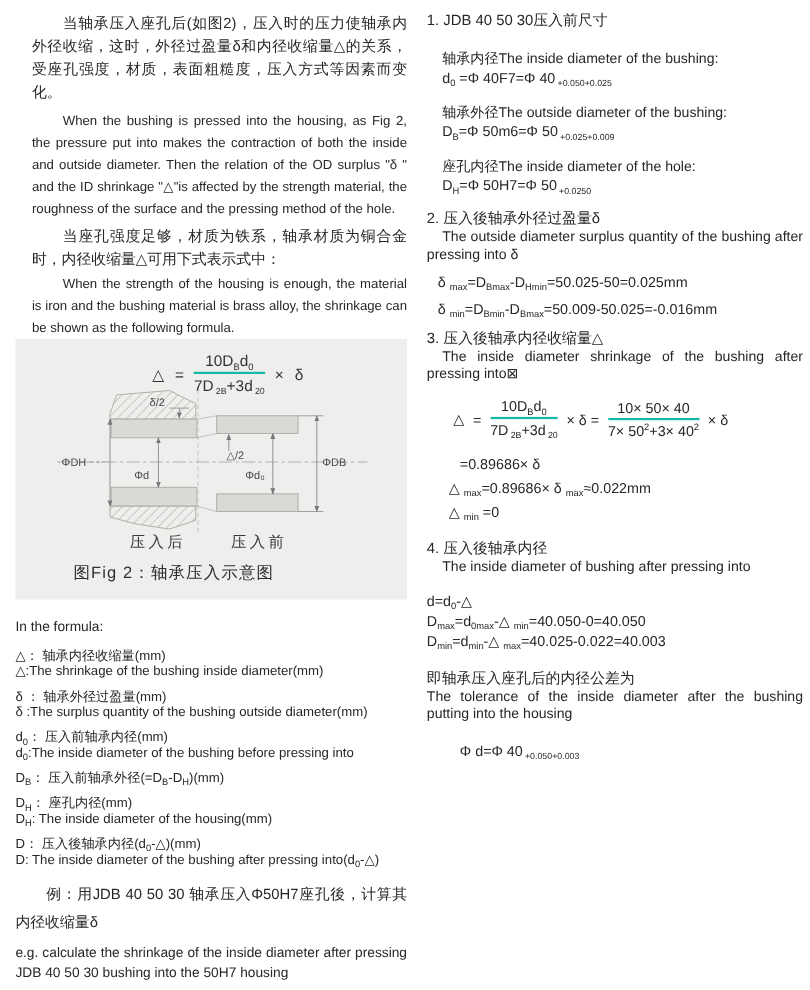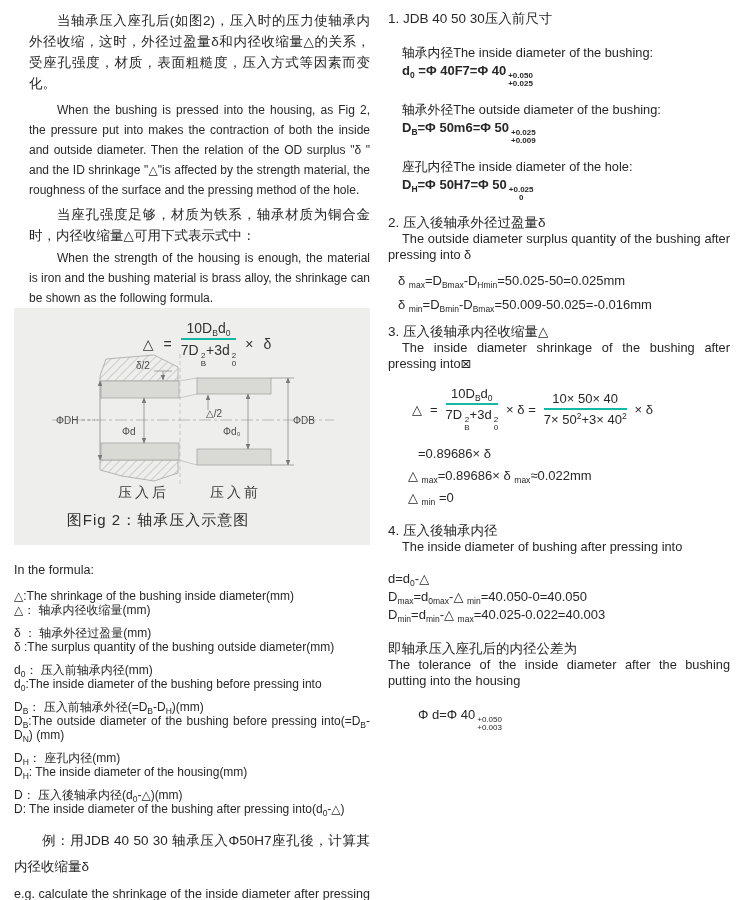--- a/index.html
+++ b/index.html
@@ -14,21 +14,21 @@
   .zh{font-size:13.5px;line-height:21px;text-align:justify;}
   .en{font-size:12px;line-height:20px;text-align:justify;}
   .ind{text-indent:28px;margin-left:15px;}
   .mt2{margin-top:2px}.mt4{margin-top:4px}.mt6{margin-top:6px}
   .mt8{margin-top:8px}.mt10{margin-top:10px}.mt12{margin-top:12px}.mt14{margin-top:14px}
   .mt16{margin-top:16px}.mt18{margin-top:18px}
   .pl10{padding-left:10px}.pl14{padding-left:14px}.pl20{padding-left:20px}.pl30{padding-left:30px}
   sub,sup{font-size:8.5px;line-height:0;}
   sub{vertical-align:-3px;}
   sup{vertical-align:5px;}
-  .tol{display:inline-flex;flex-direction:column;vertical-align:-3px;font-size:8px;line-height:8px;margin-left:2px;text-align:center;}
+  .tol{display:inline-flex;flex-direction:row;vertical-align:-3px;font-size:8px;line-height:8px;margin-left:2px;text-align:center;}
   .frac{display:inline-flex;flex-direction:column;text-align:center;margin:0 4px;}
   .frac .num{border-bottom:2px solid #14b8a6;padding:0 4px 2px;}
   .frac .den{padding-top:2px;}
 
   
   .figure-panel{position:relative;margin-top:0;width:356px;height:237px;background:#eeeeec;}
   .panel-formula{position:absolute;top:12px;left:30px;right:0;display:flex;justify-content:center;align-items:center;font-size:14px;color:#333;}
   .panel-formula .sym{margin:0 5px;}
   .figure-svg{position:absolute;top:46px;left:8px;}
   svg{font-family:inherit;}
@@ -43,21 +43,21 @@
   .def:first-child{margin-top:0;}
   .ex-zh{margin-top:12px;font-size:13.5px;line-height:26px;text-indent:28px;text-align:justify;}
   .ex-en{margin-top:5px;font-size:12.5px;line-height:18px;text-align:justify;}
 
   
   .sec-title{font-size:13.5px;line-height:17px;}
   .sec-sub{font-size:12.8px;line-height:16px;}
   .sub-pad{padding-left:14px;white-space:nowrap;}
   .sub-hang{text-indent:14px;text-align:justify;}
   .item-label{font-size:12.8px;line-height:16px;}
-  .item-value{font-size:13px;line-height:16px;font-weight:bold;}
+  .item-value{font-size:13px;line-height:16px;}
   .eq{font-size:13px;line-height:16px;}
   .note-zh{font-size:13.5px;line-height:16px;}
   .note-en{font-size:12.8px;line-height:16px;text-align:justify;}
   .formula-row{display:flex;align-items:center;font-size:13px;margin-top:14px;padding-left:20px;}
   .formula-row .sym{margin:0 4px;}
 </style>
 </head>
 <body>
 
 <div class="page">
@@ -140,34 +140,33 @@
         <span class="state-after">压入后</span>
         <span class="state-before">压入前</span>
       </div>
       <div class="fig-caption">图Fig 2：轴承压入示意图</div>
     </div>
 
     <p class="informula">In the formula:</p>
 
     <div class="defs">
       <div class="def">
+        <div>△： 轴承内径收缩量(mm)</div>
         <div>△:The shrinkage of the bushing inside diameter(mm)</div>
-        <div>△： 轴承内径收缩量(mm)</div>
       </div>
       <div class="def">
         <div>δ ： 轴承外径过盈量(mm)</div>
         <div>δ :The surplus quantity of the bushing outside diameter(mm)</div>
       </div>
       <div class="def">
         <div>d<sub>0</sub>： 压入前轴承内径(mm)</div>
         <div>d<sub>0</sub>:The inside diameter of the bushing before pressing into</div>
       </div>
       <div class="def">
         <div>D<sub>B</sub>： 压入前轴承外径(=D<sub>B</sub>-D<sub>H</sub>)(mm)</div>
-        <div>D<sub>B</sub>:The outside diameter of the bushing before pressing into(=D<sub>B</sub>-D<sub>N</sub>) (mm)</div>
       </div>
       <div class="def">
         <div>D<sub>H</sub>： 座孔内径(mm)</div>
         <div>D<sub>H</sub>: The inside diameter of the housing(mm)</div>
       </div>
       <div class="def">
         <div>D： 压入後轴承内径(d<sub>0</sub>-△)(mm)</div>
         <div>D: The inside diameter of the bushing after pressing into(d<sub>0</sub>-△)</div>
       </div>
     </div>

